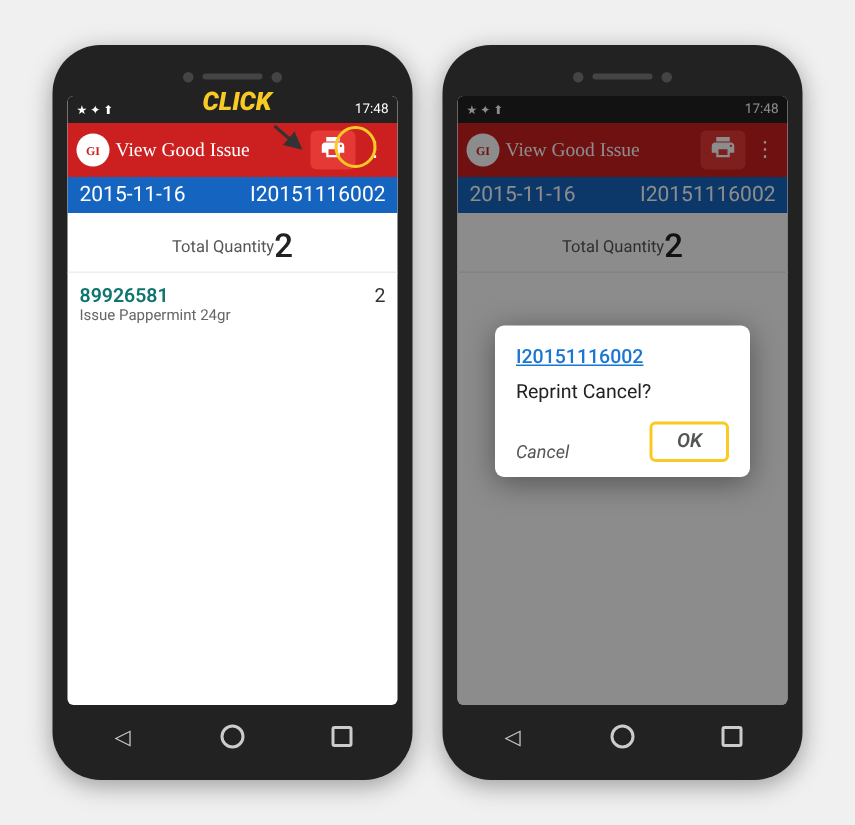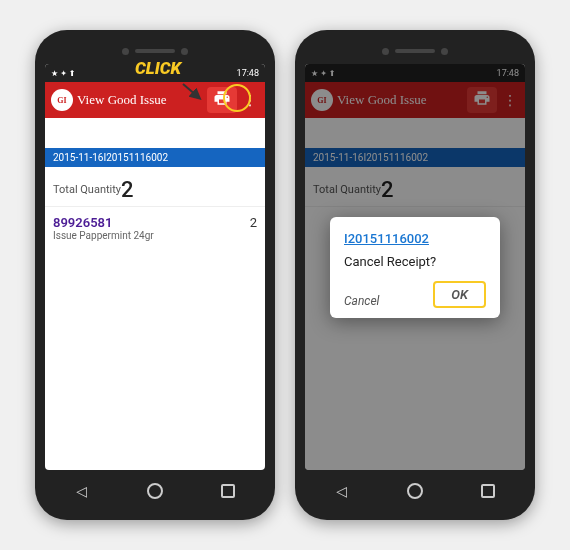--- a/index.html
+++ b/index.html
@@ -103,31 +103,30 @@
       color: #fff;
       font-size: 14px;
       padding: 0 2px;
       cursor: pointer;
     }
 
     
     .sub-header {
       background: #1565c0;
       color: #fff;
-      font-size: 10px;
-      display: flex;
-      justify-content: flex-start;
+      font-size: 14px;
+      display: flex;
+      justify-content: space-between;
       padding: 4px 8px;
-      margin-top: 30px;
     }
 
     
     .total-row {
       display: flex;
-      justify-content: flex-start;
+      justify-content: center;
       align-items: center;
       padding: 10px 8px 4px;
       border-bottom: 1px solid #eee;
     }
     .total-label {
       font-size: 11px;
       color: #555;
     }
     .total-value {
       font-size: 22px;
@@ -138,21 +137,21 @@
     
     .item-row {
       display: flex;
       justify-content: space-between;
       align-items: flex-start;
       padding: 8px 8px;
     }
     .item-info .item-code {
       font-size: 13px;
       font-weight: 600;
-      color: #4c1d95;
+      color: #0f766e;
     }
     .item-info .item-name {
       font-size: 10px;
       color: #666;
     }
     .item-qty {
       font-size: 13px;
       color: #333;
     }
 
@@ -375,21 +374,21 @@
     </div>
 
     <div class="total-row">
       <span class="total-label">Total Quantity</span>
       <span class="total-value">2</span>
     </div>
 
     <div class="dialog-overlay">
       <div class="dialog-box">
         <div class="dialog-id">I20151116002</div>
-        <div class="dialog-question">Cancel Receipt?</div>
+        <div class="dialog-question">Reprint Cancel?</div>
         <div class="dialog-buttons">
           <div class="dialog-cancel">Cancel</div>
           <div class="dialog-ok">OK</div>
         </div>
       </div>
     </div>
   </div>
 
   <div class="phone-nav">
     <div class="nav-btn">

